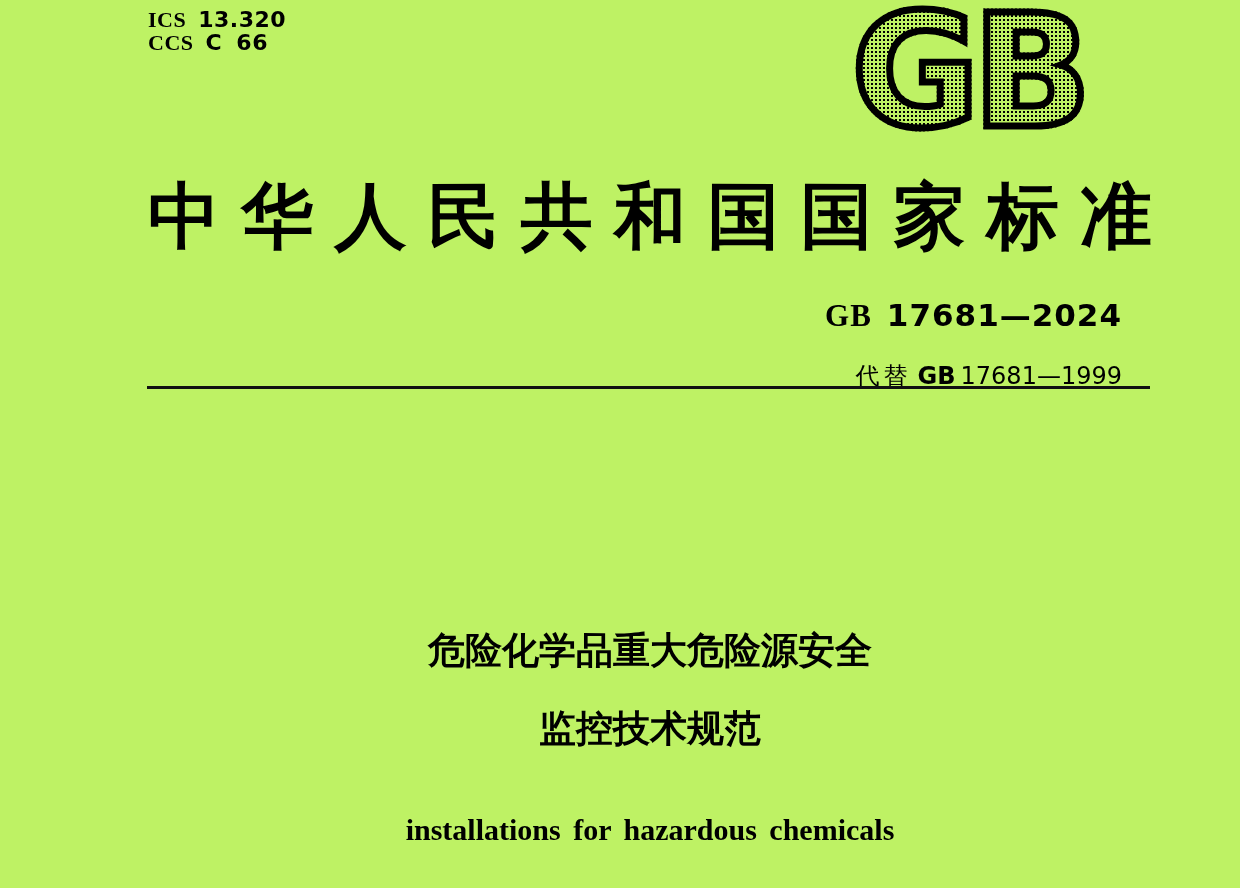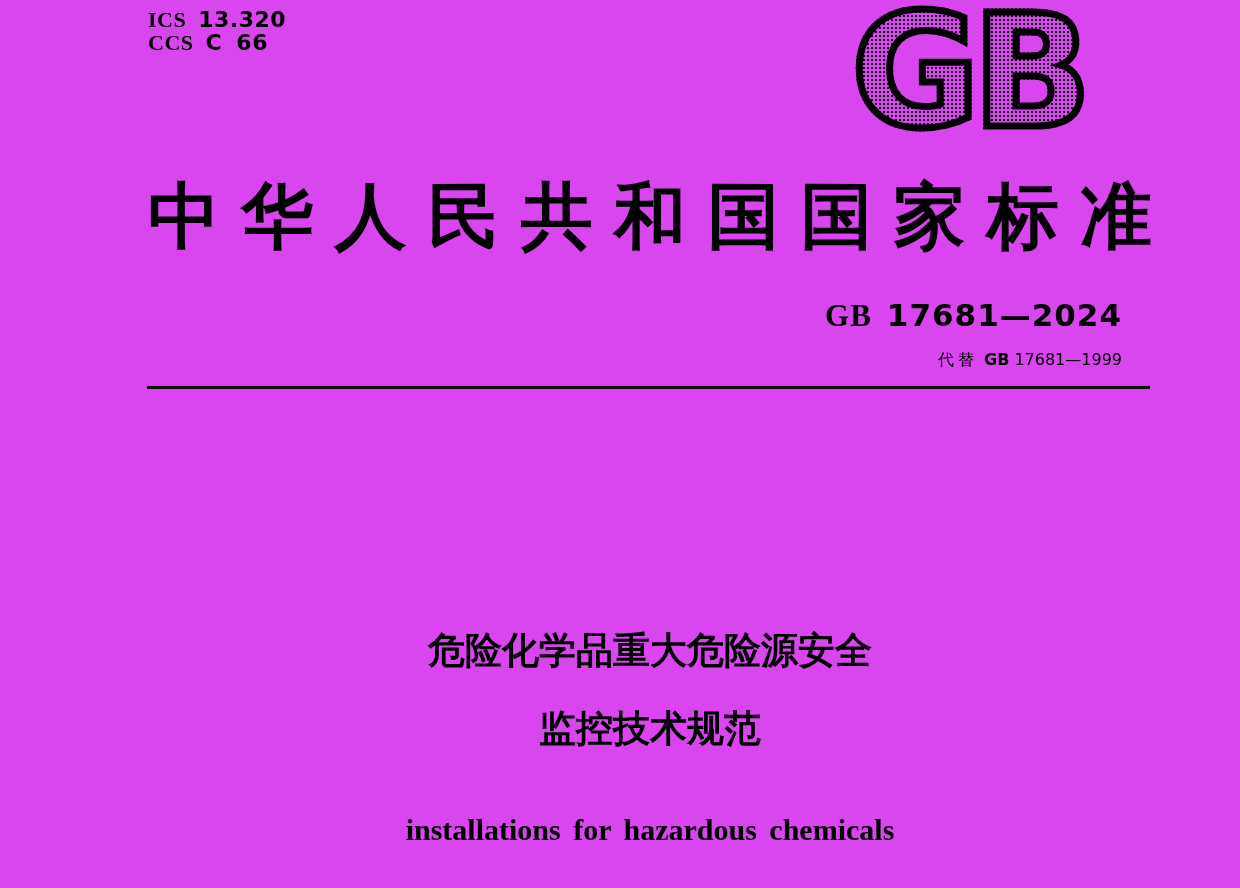--- a/index.html
+++ b/index.html
@@ -1,21 +1,21 @@
 <!DOCTYPE html>
 <html lang="zh"><head>
 <meta charset="utf-8">
 <style>
   * { box-sizing: border-box; }
   html, body { margin: 0; padding: 0; background: #ffffff; }
   .page {
     position: relative;
     width: 1240px;
     height: 888px;
-    background: #d946ef;
+    background: #bef264;
     color: #000000;
     font-family: "Liberation Sans", sans-serif;
     overflow: hidden;
   }
 
   
   .codes { position: absolute; left: 148px; top: 8px; }
   .code-line { font-size: 22px; line-height: 23px; white-space: nowrap; }
   .code-label {
     font-family: "Liberation Serif", "DejaVu Serif", serif;
@@ -67,23 +67,23 @@
   }
   .std-prefix {
     font-family: "Liberation Serif", "DejaVu Serif", serif;
     font-weight: bold; letter-spacing: 1px; margin-right: 15px;
   }
   .std-digits {
     font-family: "DejaVu Sans", sans-serif;
     font-weight: bold; letter-spacing: 1px;
   }
   .replaces {
-    position: absolute; right: 118px; top: 347px;
+    position: absolute; right: 118px; top: 363px;
     text-align: right; white-space: nowrap;
-    font-size: 16px; line-height: 26px;
+    font-size: 24px; line-height: 26px;
     font-family: "Liberation Sans", sans-serif;
   }
   .replaces-label { letter-spacing: 4px; margin-right: 6px; }
   .replaces-gb { font-family: "DejaVu Sans", sans-serif; font-weight: bold; margin-right: 5px; }
   .replaces-digits { font-family: "DejaVu Sans", sans-serif; }
 
   
   .header-rule {
     position: absolute; left: 147px; top: 386px;
     width: 1003px; height: 3px;

